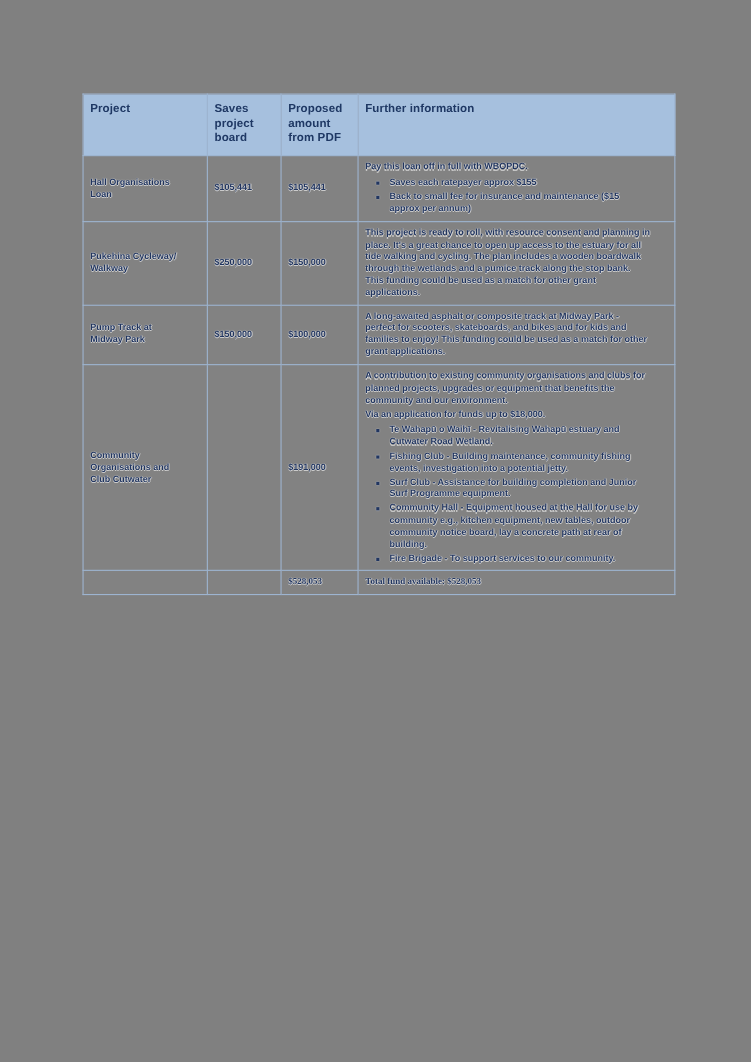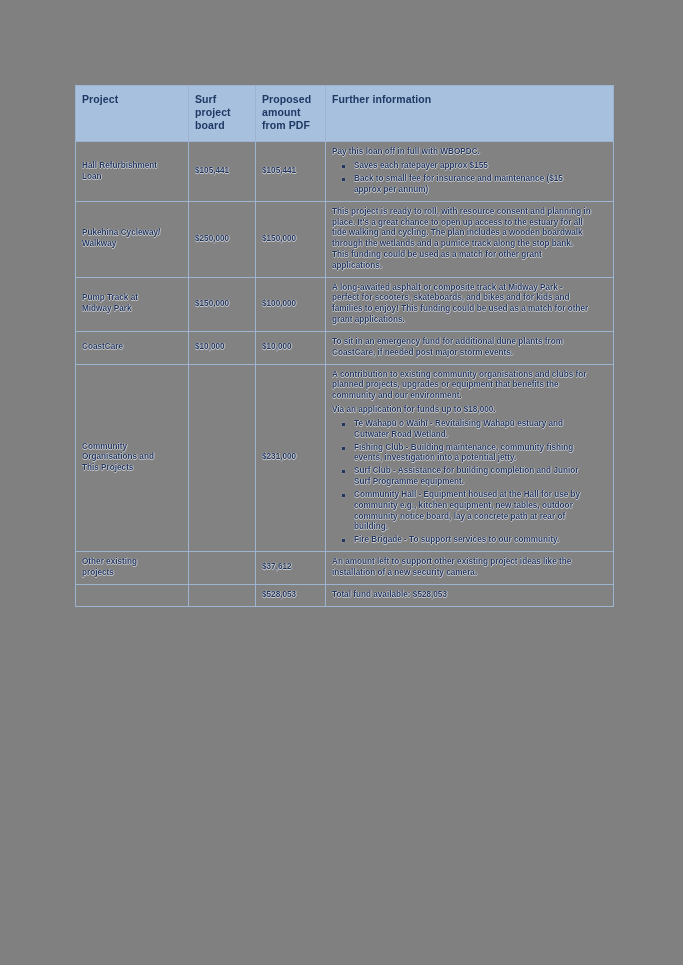--- a/index.html
+++ b/index.html
@@ -60,21 +60,21 @@
     color: #21355f;
     text-shadow:
       0 0 1px rgba(255,255,255,0.85),
       0 1px 0 rgba(255,255,255,0.55),
       1px 0 0 rgba(255,255,255,0.4);
   }
   td.project-cell { vertical-align: middle; }
   td.num-cell     { vertical-align: middle; }
   td.info-cell    { vertical-align: top; }
   tr.total-row td.num-cell,
-  tr.total-row td.info-cell { vertical-align: middle; }
+  tr.total-row td.info-cell { vertical-align: middle; font-family: Liberation Serif, serif; }
 
   .info-cell p {
     margin: 0 16px 3px 0;
   }
   .info-cell p:last-child { margin-bottom: 0; }
 
   .info-cell ul {
     margin: 1px 0 0 0;
     padding: 0 0 0 22px;
     list-style: none;
@@ -108,38 +108,38 @@
         <col class="c-total">
         <col class="c-proposed">
         <col class="c-info">
       </colgroup>
       <thead>
         <tr>
           <th>
             <span class="cellline">Project</span>
           </th>
           <th>
-            <span class="cellline">Surf</span>
+            <span class="cellline">Saves</span>
             <span class="cellline">project</span>
             <span class="cellline">board</span>
           </th>
           <th>
             <span class="cellline">Proposed</span>
             <span class="cellline">amount</span>
             <span class="cellline">from PDF</span>
           </th>
           <th>
             <span class="cellline">Further information</span>
           </th>
         </tr>
       </thead>
       <tbody>
           <tr>
             <td class="project-cell">
-              <span class="cellline">Hall Refurbishment</span>
+              <span class="cellline">Hall Organisations</span>
               <span class="cellline">Loan</span>
             </td>
             <td class="num-cell">$105,441</td>
             <td class="num-cell">$105,441</td>
             <td class="info-cell">
               <p>Pay this loan off in full with WBOPDC.</p>
               <ul>
                 <li>Saves each ratepayer approx $155</li>
                 <li>Back to small fee for insurance and maintenance ($15 approx per annum)</li>
               </ul>
@@ -162,59 +162,38 @@
               <span class="cellline">Midway Park</span>
             </td>
             <td class="num-cell">$150,000</td>
             <td class="num-cell">$100,000</td>
             <td class="info-cell">
               <p>A long-awaited asphalt or composite track at Midway Park - perfect for scooters, skateboards, and bikes and for kids and families to enjoy! This funding could be used as a match for other grant applications.</p>
             </td>
           </tr>
           <tr>
             <td class="project-cell">
-              <span class="cellline">CoastCare</span>
-            </td>
-            <td class="num-cell">$10,000</td>
-            <td class="num-cell">$10,000</td>
-            <td class="info-cell">
-              <p>To sit in an emergency fund for additional dune plants from CoastCare, if needed post major storm events.</p>
-            </td>
-          </tr>
-          <tr>
-            <td class="project-cell">
               <span class="cellline">Community</span>
               <span class="cellline">Organisations and</span>
-              <span class="cellline">This Projects</span>
+              <span class="cellline">Club Cutwater</span>
             </td>
             <td class="num-cell"></td>
-            <td class="num-cell">$231,000</td>
+            <td class="num-cell">$191,000</td>
             <td class="info-cell">
               <p>A contribution to existing community organisations and clubs for planned projects, upgrades or equipment that benefits the community and our environment.</p>
               <p>Via an application for funds up to $18,000.</p>
               <ul>
                 <li>Te Wahapū o Waihī - Revitalising Wahapū estuary and Cutwater Road Wetland.</li>
                 <li>Fishing Club - Building maintenance, community fishing events, investigation into a potential jetty.</li>
                 <li>Surf Club - Assistance for building completion and Junior Surf Programme equipment.</li>
                 <li>Community Hall - Equipment housed at the Hall for use by community e.g., kitchen equipment, new tables, outdoor community notice board, lay a concrete path at rear of building.</li>
                 <li>Fire Brigade - To support services to our community.</li>
               </ul>
             </td>
           </tr>
-          <tr>
-            <td class="project-cell">
-              <span class="cellline">Other existing</span>
-              <span class="cellline">projects</span>
-            </td>
-            <td class="num-cell"></td>
-            <td class="num-cell">$37,612</td>
-            <td class="info-cell">
-              <p>An amount left to support other existing project ideas like the installation of a new security camera.</p>
-            </td>
-          </tr>
           <tr class="total-row">
             <td class="project-cell"></td>
             <td class="num-cell"></td>
             <td class="num-cell">$528,053</td>
             <td class="info-cell">
               <p>Total fund available: $528,053</p>
             </td>
           </tr>
         </tbody>
     </table>

